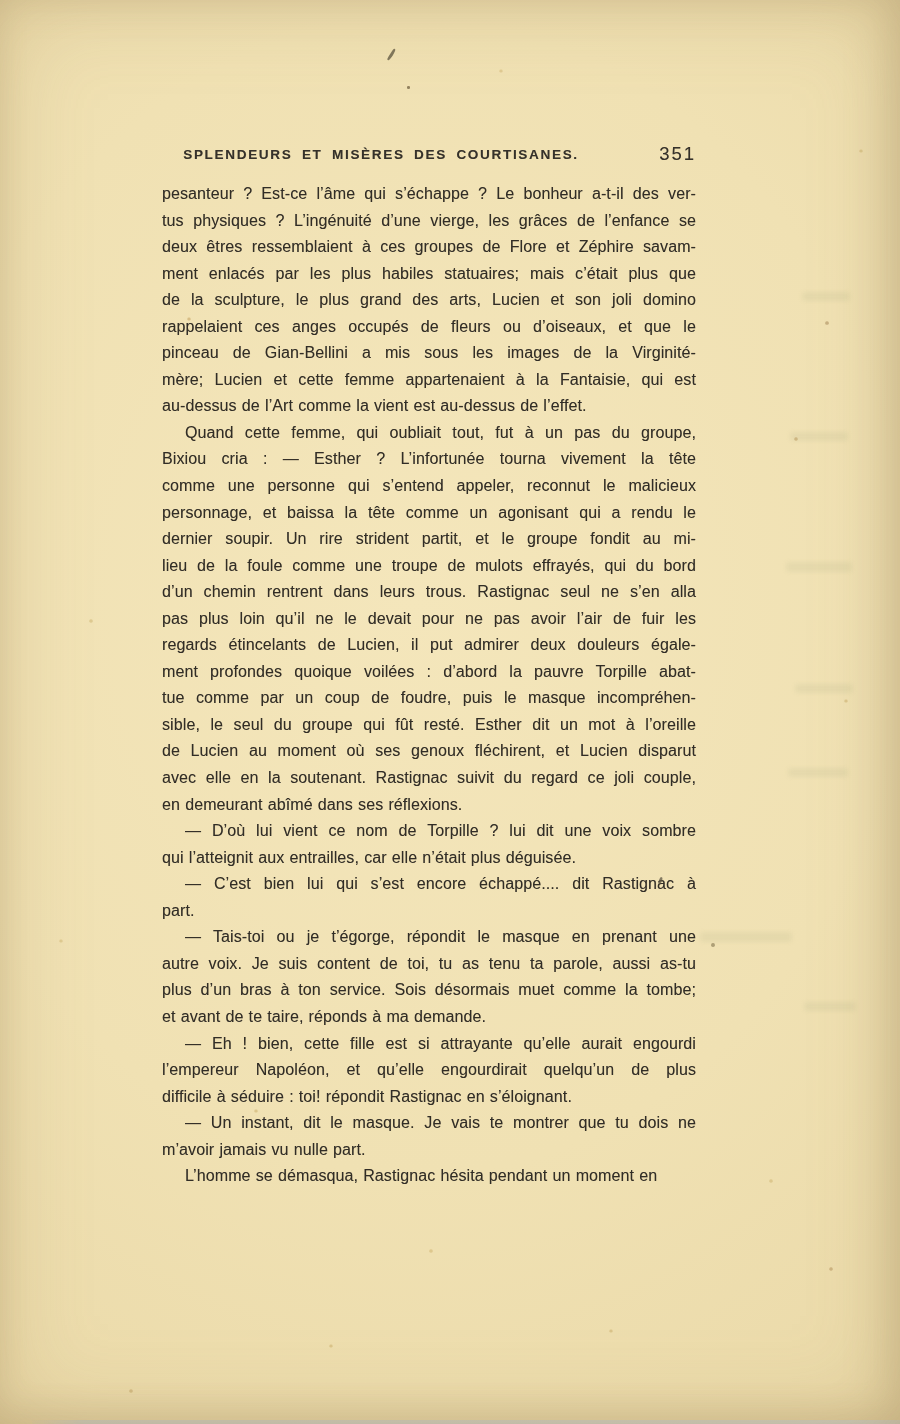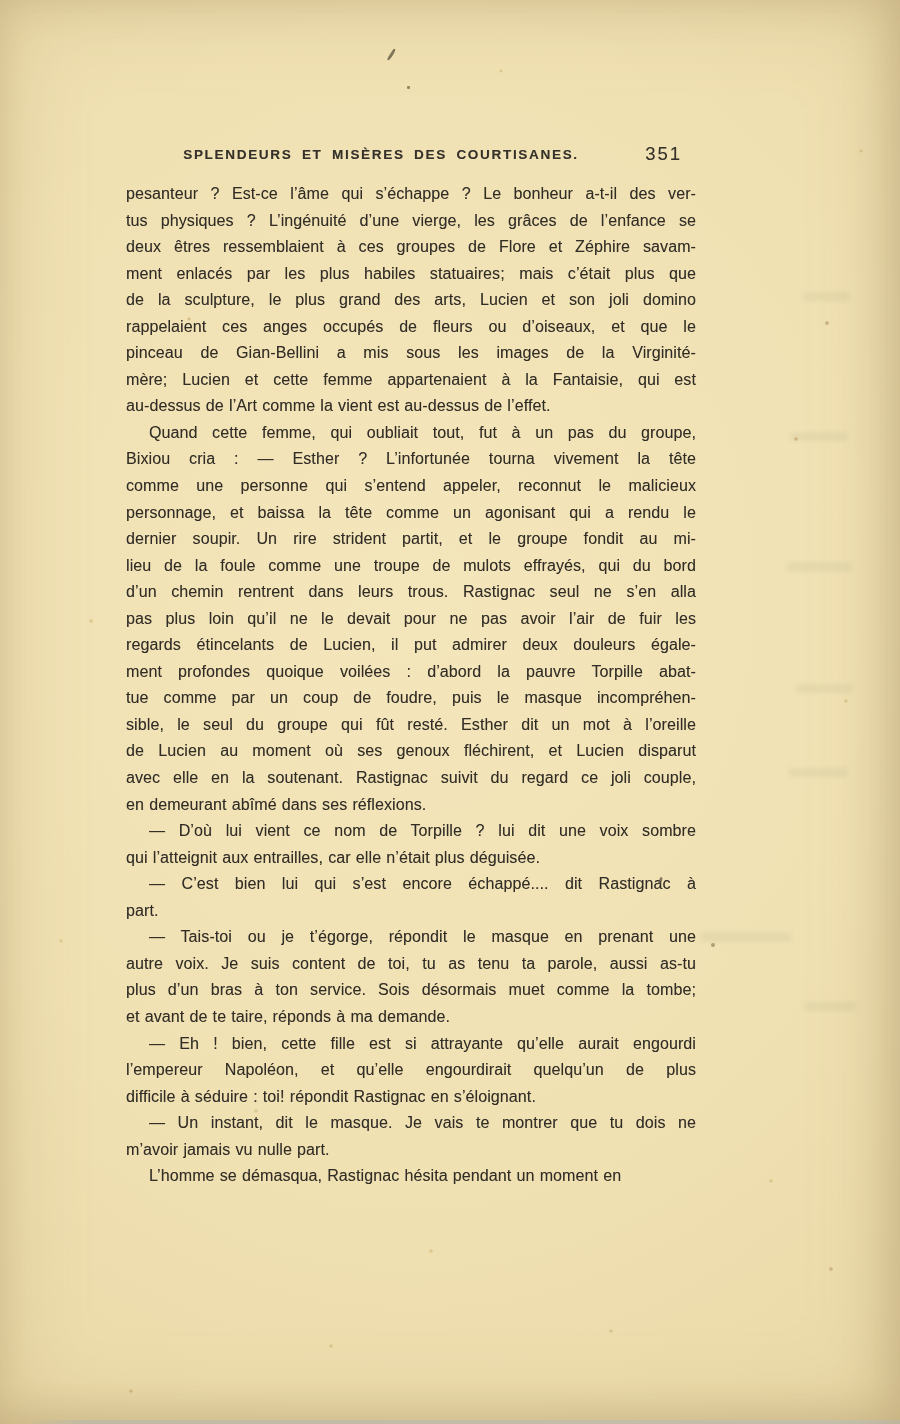--- a/index.html
+++ b/index.html
@@ -21,33 +21,34 @@
   .head-title {
     position:absolute; left:0; right:60px; top:4px;
     text-align:center;
     font-size:13.5px; font-weight:bold;
     letter-spacing:1.7px; word-spacing:4px;
     color:#35312a;
     text-shadow:0.2px 0.2px 0.3px rgba(49,45,38,0.35);
     white-space:nowrap;
   }
   .folio {
-    position:absolute; right:14px; top:0;
+    position:absolute; right:0; top:0;
     font-size:18.5px; letter-spacing:2px; color:#35312a;
     text-shadow:0.2px 0.2px 0.3px rgba(49,45,38,0.3);
   }
   .text-block { position:absolute; left:126px; top:181px; width:570px; }
   .paragraph { margin:0; }
   .line {
     height:26.55px; line-height:26.6px;
     font-size:16px;
     text-align:justify; text-align-last:justify;
     word-spacing:0.6px; letter-spacing:0.1px;
     white-space:normal; overflow:visible;
     text-shadow:0.2px 0.2px 0.3px rgba(49,45,38,0.32);
+    margin-left:36px;
   }
   .line.last { text-align-last:left; }
   .line.indent { text-indent:23px; }
 
   
   .pen-mark {
     position:absolute; left:390px; top:48px; width:2.5px; height:13px;
     background:#5a523e; opacity:0.75; border-radius:45% 55% 60% 40%;
     transform:rotate(32deg);
   }

